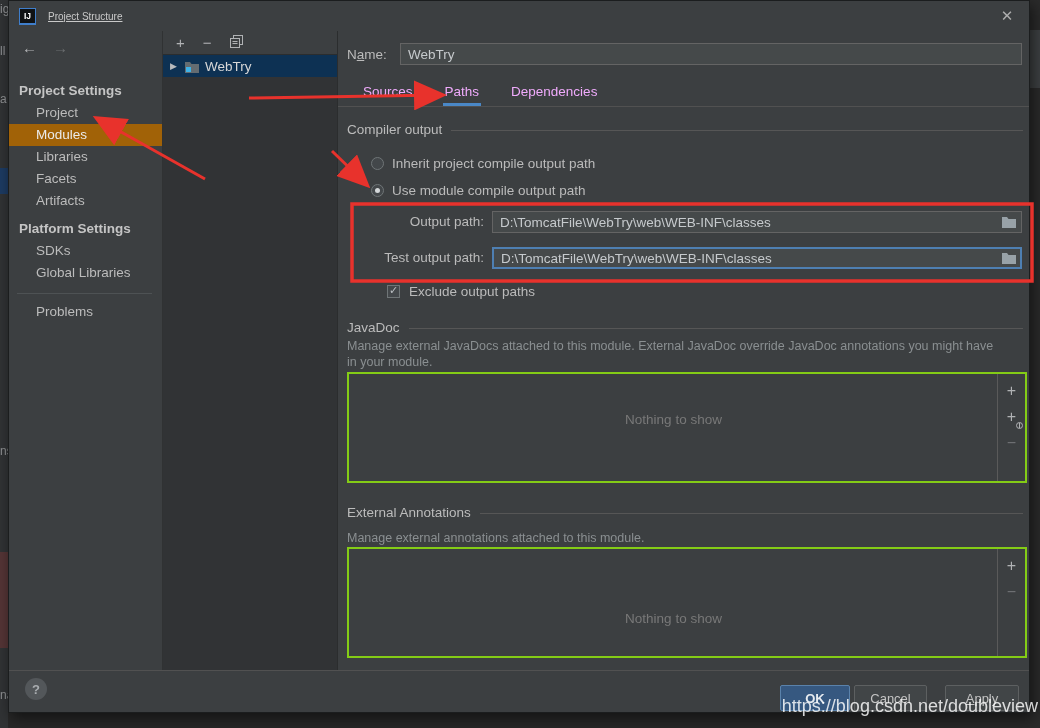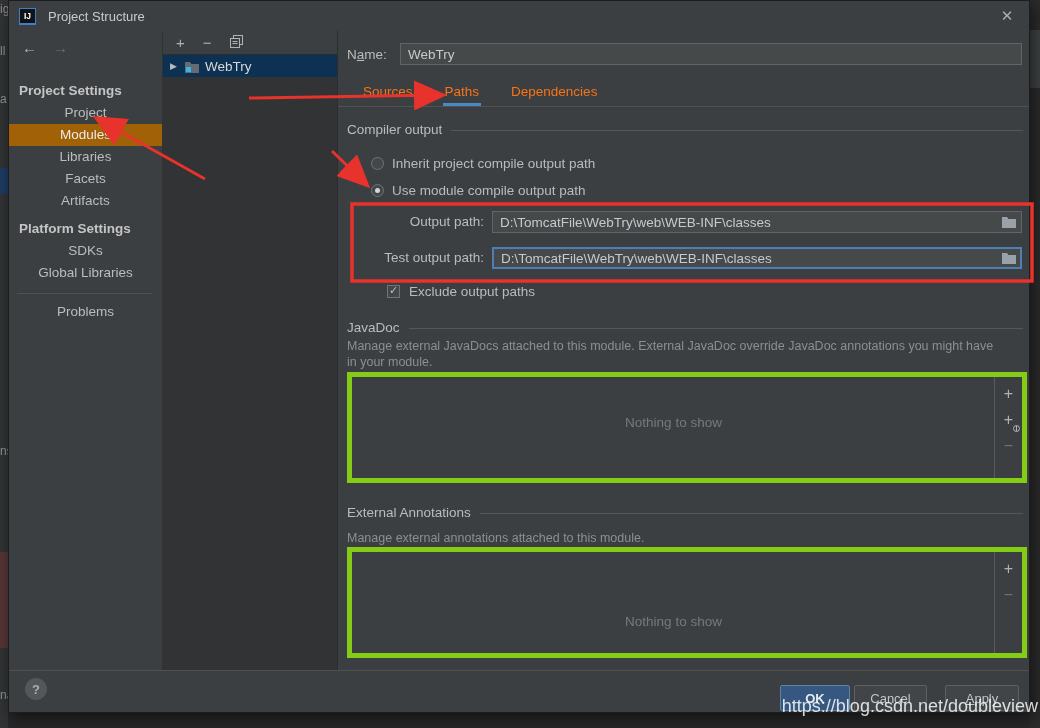--- a/index.html
+++ b/index.html
@@ -23,35 +23,35 @@
   .dialog{
     position:absolute;left:8px;top:0;width:1022px;height:713px;
     background:#3c3f41;box-sizing:border-box;
     border:1px solid #1b1d1e;box-shadow:3px 5px 14px rgba(0,0,0,.55);
     display:flex;flex-direction:column;z-index:1;
   }
   .titlebar{height:30px;flex:none;display:flex;align-items:center;padding:0 10px;position:relative;}
   .ij-logo{width:17px;height:17px;background:#101214;border:1px solid #3f7ecb;color:#fff;
     font-size:8.5px;font-weight:bold;display:flex;align-items:center;justify-content:center;
     box-sizing:border-box;letter-spacing:0;border-bottom-width:2px;}
-  .title-text{margin-left:12px;font-size:13px;color:#c9c9c9;}
+  .title-text{margin-left:12px;font-size:10px;color:#c9c9c9;text-decoration:underline;}
   .close-btn{position:absolute;right:12px;top:5px;width:20px;height:20px;color:#aeaeae;
     font-size:15px;display:flex;align-items:center;justify-content:center;cursor:default;}
   .icon-close::before{content:"✕";}
 
   .main{flex:1;display:flex;min-height:0;}
 
   
   .sidebar{width:153px;flex:none;padding-top:5px;box-sizing:border-box;}
   .nav-arrows{height:22px;display:flex;align-items:center;padding-left:13px;gap:16px;font-size:15px;}
   .icon-back::before{content:"←";color:#b4b6b8;}
   .icon-fwd::before{content:"→";color:#6b6e70;}
   .sb-header{height:22px;line-height:22px;padding-left:10px;font-weight:bold;color:#c5c5c5;margin-top:6px;}
   .sb-header.first{margin-top:22px;}
-  .sb-item{height:22px;line-height:22px;color:#bcbcbc;cursor:default;text-align:center;}
+  .sb-item{height:22px;line-height:22px;padding-left:27px;color:#bcbcbc;cursor:default;}
   .sb-item.selected{background:#a16207;color:#eaeaea;}
   .sb-sep{border-top:1px solid #4e5254;margin:9px 10px 7px 8px;}
 
   
   .treepanel{width:175px;flex:none;display:flex;flex-direction:column;border-left:1px solid #303233;box-sizing:border-box;}
   .tree-toolbar{height:23px;flex:none;display:flex;align-items:center;padding-left:13px;gap:18px;color:#b0b2b4;}
   .tbtn{font-size:15px;line-height:15px;cursor:default;}
   .icon-plus::before{content:"+";}
   .icon-minus::before{content:"−";}
   .tree-body{flex:1;background:#313335;border-top:1px solid #2b2d2e;}
@@ -63,21 +63,21 @@
   
   .rightpanel{flex:1;position:relative;border-left:1px solid #2b2d2e;min-width:0;}
   .name-label{position:absolute;left:9px;top:16px;}
   .mn{text-decoration:underline;}
   .tf{background:#45494a;border:1px solid #646464;color:#c6cacd;font-family:"Liberation Sans",sans-serif;
       font-size:13.5px;box-sizing:border-box;padding:0 24px 0 7px;outline:none;}
   .name-input{position:absolute;left:62px;top:12px;width:622px;height:22px;padding-right:7px;}
 
   .tabs{position:absolute;left:0;right:0;top:50px;height:26px;padding-left:23px;display:flex;gap:28px;
         align-items:flex-end;border-bottom:1px solid #515151;box-sizing:border-box;}
-  .tab{padding:0 2px 6px 2px;line-height:17px;color:#f97316;cursor:default;}
+  .tab{padding:0 2px 6px 2px;line-height:17px;color:#f0abfc;cursor:default;}
   .tab.active{border-bottom:3px solid #4a88c7;padding-bottom:3px;}
 
   .section-hdr{position:absolute;left:9px;right:6px;display:flex;align-items:center;color:#bcbcbc;}
   .section-hdr .rule{flex:1;border-top:1px solid #565656;margin-left:9px;margin-top:2px;}
 
   .radio-row{position:absolute;display:flex;align-items:center;}
   .radio{width:13px;height:13px;border-radius:50%;border:1px solid #6f7577;background:#43474a;
          box-sizing:border-box;position:relative;flex:none;}
   .radio.checked::after{content:"";position:absolute;left:3px;top:3px;width:5px;height:5px;border-radius:50%;background:#d4d7d9;}
   .radio-label{margin-left:8px;}
@@ -90,21 +90,21 @@
   .folder-btn{position:absolute;right:5px;top:4px;width:16px;height:14px;cursor:default;}
 
   .checkbox-row{position:absolute;display:flex;align-items:center;}
   .checkbox{width:13px;height:13px;background:#43474a;border:1px solid #6f7577;box-sizing:border-box;
             position:relative;flex:none;}
   .checkbox.checked::after{content:"✓";position:absolute;left:1px;top:-2px;font-size:11px;color:#bcc0c3;}
   .checkbox-label{margin-left:9px;}
 
   .desc{position:absolute;left:9px;color:#8a8f91;font-size:12.5px;line-height:15.5px;}
 
-  .listbox{position:absolute;left:9px;width:680px;height:111px;border:5px solid #84cc16;box-sizing:border-box;}
+  .listbox{position:absolute;left:9px;width:680px;height:111px;border:2px solid #84cc16;box-sizing:border-box;}
   .listbox .empty{position:absolute;left:0;right:27px;text-align:center;color:#787878;}
   .lb-toolbar{position:absolute;right:0;top:0;bottom:0;width:27px;border-left:1px solid #5a5a5a;
               display:flex;flex-direction:column;align-items:center;color:#b0b2b4;}
   .lb-btn{height:26px;display:flex;align-items:center;justify-content:center;font-size:16px;width:100%;cursor:default;}
   .lb-btn.dim{color:#707274;}
   .plus-globe{position:relative;}
   .plus-globe .globe{position:absolute;right:2px;bottom:1px;width:7px;height:7px;border:1px solid #b0b2b4;
                      border-radius:50%;box-sizing:border-box;font-size:0;background:#3c3f41;}
   .plus-globe .globe::after{content:"";position:absolute;left:2px;top:0;bottom:0;width:1px;background:#b0b2b4;}
 

